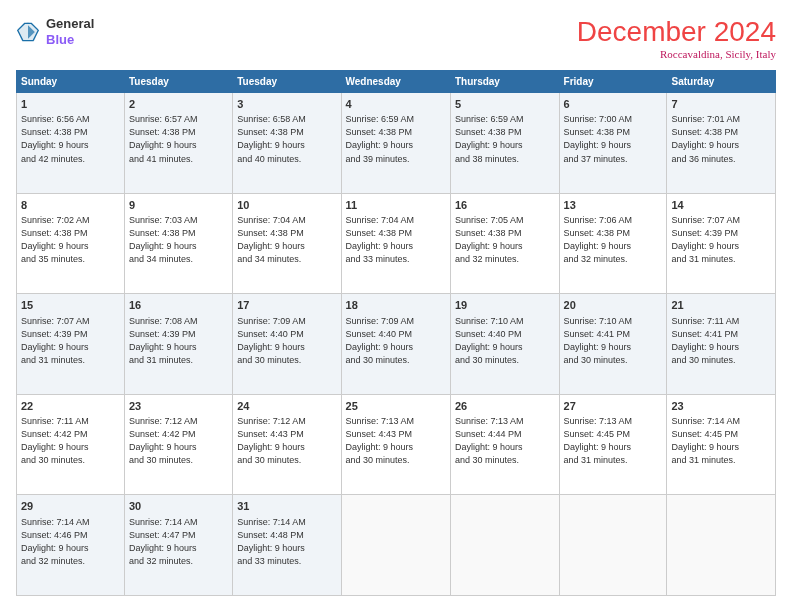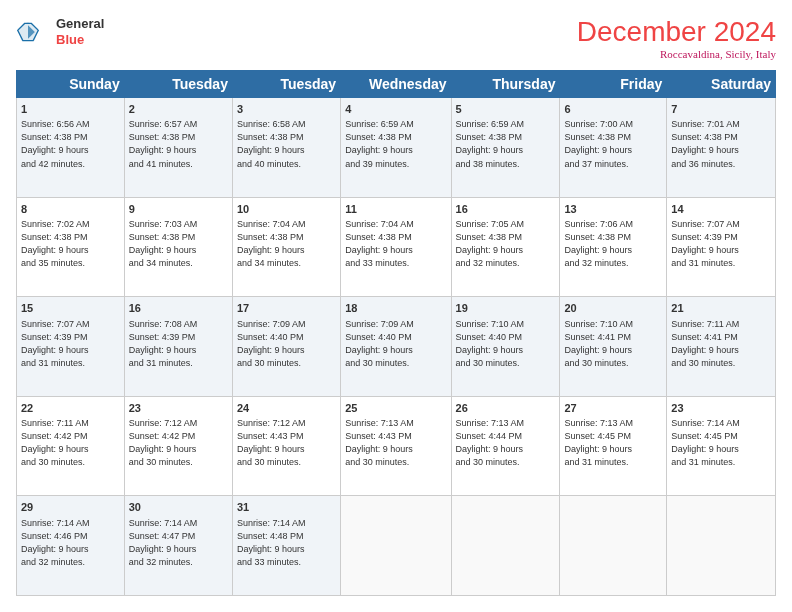--- a/index.html
+++ b/index.html
@@ -19,31 +19,31 @@
     }
     .header {
       display: flex;
       justify-content: space-between;
       align-items: flex-start;
       margin-bottom: 10px;
     }
     .logo {
       display: flex;
       align-items: center;
-      gap: 16px;
+      gap: 6px;
     }
     .logo-text {
       display: flex;
       flex-direction: column;
       font-size: 13px;
       font-weight: bold;
       line-height: 1.2;
     }
     .logo-general { color: #333; }
-    .logo-blue { color: #ef4444; }
+    .logo-blue { color: #8b5cf6; }
     .logo-icon {
       width: 24px;
       height: 24px;
     }
     .title-block {
       text-align: right;
     }
     .month-year {
       font-size: 28px;
       font-weight: normal;
@@ -57,22 +57,22 @@
     .calendar {
       width: 100%;
       border-collapse: collapse;
       flex: 1;
       font-size: 9.5px;
     }
     .calendar thead th {
       background: #2e6da4;
       color: #fff;
       padding: 5px 4px;
-      text-align: right;
-      font-size: 14px;
+      text-align: left;
+      font-size: 10px;
       font-weight: bold;
       border: 1px solid #2e6da4;
     }
     .calendar tbody td {
       border: 1px solid #ccc;
       vertical-align: top;
       padding: 4px 4px;
       width: 113px;
       background: #fff;
       color: #333;

